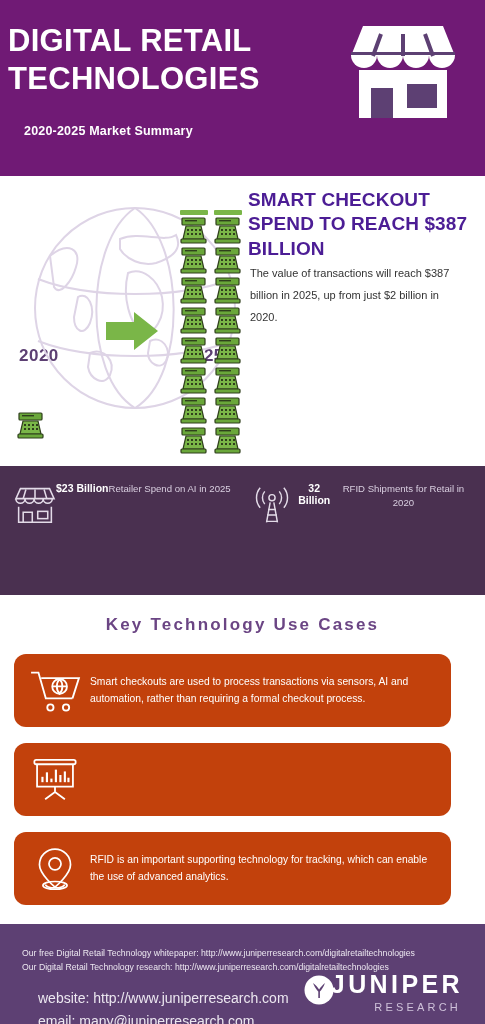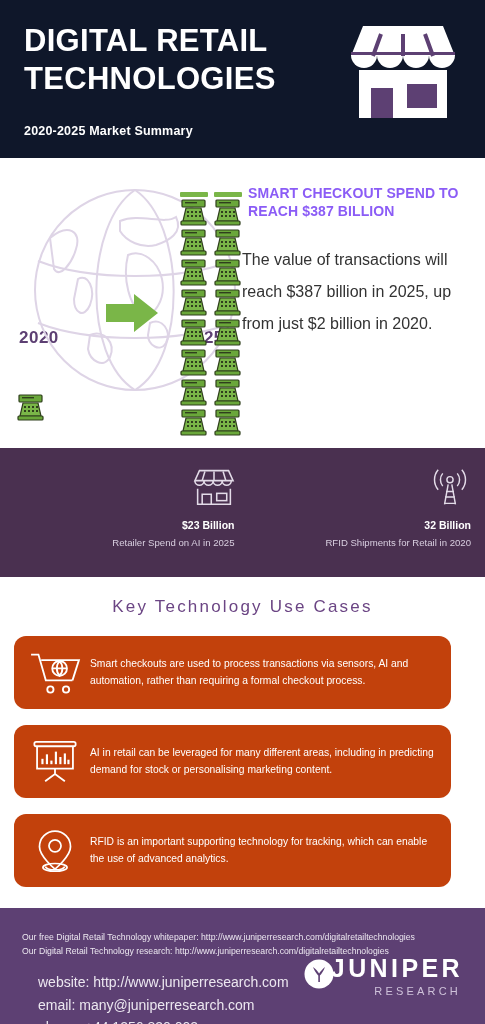--- a/index.html
+++ b/index.html
@@ -6,24 +6,24 @@
   html,body { width:485px; height:1024px; }
   body {
     font-family:"Liberation Sans", sans-serif;
     background:#ffffff;
     overflow:hidden;
   }
   .page { width:485px; height:1024px; position:relative; display:flex; flex-direction:column; }
 
   
   .header {
-    background:#0f172a;
-    height:158px;
+    background:#701a75;
+    height:176px;
     position:relative;
-    padding:16px 20px 0 24px;
+    padding:16px 20px 0 8px;
     flex:none;
   }
   .header-title {
     color:#ffffff;
     font-size:31px;
     font-weight:bold;
     line-height:1.23;
     letter-spacing:0.3px;
     width:310px;
     padding-top:6px;
@@ -61,58 +61,58 @@
 
   .pos-col { position:absolute; display:flex; flex-direction:column; align-items:center; gap:0px; }
   .pos-col-a { left:178px; top:34px; }
   .pos-col-b { left:212px; top:34px; }
   .pos-single { position:absolute; left:15px; top:235px; }
   .pos { width:31px; height:30px; display:block; }
   .pos-cap { width:28px; height:5px; background:#7ab648; border-radius:1px; margin-bottom:1px; }
 
   .hero-head {
     position:absolute;
-    left:248px; top:27px;
+    left:248px; top:12px;
     width:232px;
-    color:#8b5cf6;
-    font-size:14px;
+    color:#4c1d95;
+    font-size:19px;
     font-weight:bold;
     line-height:1.28;
     letter-spacing:0.1px;
   }
   .hero-body {
     position:absolute;
-    left:242px; top:86px;
+    left:250px; top:86px;
     width:218px;
     color:#333333;
-    font-size:16px;
+    font-size:11px;
     line-height:2.0;
   }
 
   
   .stats {
     background:#4a3050;
     height:132px;
     flex:none;
     display:flex;
     padding:16px 6px 10px 6px;
     border-top:3px solid #ffffff;
   }
-  .stat { flex:1; display:flex; flex-direction:column; align-items:flex-end; text-align:center; padding:0 8px; }
+  .stat { flex:1; display:flex; flex-direction:row; align-items:flex-start; text-align:center; padding:0 8px; }
   .stat-icon { height:46px; display:flex; align-items:center; justify-content:center; margin-bottom:9px; }
   .stat-value { color:#ffffff; font-size:10.5px; font-weight:bold; margin-bottom:5px; }
   .stat-label { color:#d9cfe0; font-size:9.6px; line-height:1.5; }
 
   
   .usecases { flex:1; background:#ffffff; padding:20px 0 0 0; position:relative; }
   .uc-title {
     text-align:center;
     color:#6b4584;
     font-size:17px;
-    font-weight:normal;
+    font-weight:bold;
     letter-spacing:2.2px;
     margin-bottom:19px;
   }
   .uc-card {
     background:#c2410c;
     border-radius:12px;
     margin:0 34px 16px 14px;
     min-height:73px;
     display:flex;
     align-items:center;
@@ -533,21 +533,20 @@
             <path d="M15 28 L15 22"></path>
               <path d="M20 28 L20 17"></path>
               <path d="M25 28 L25 24"></path>
             <path d="M30 28 L30 14"></path>
               <path d="M35 28 L35 20"></path>
               <path d="M40 28 L40 16"></path>
               <path d="M44 28 L44 23"></path>
           </g>
         </svg>
       </div>
-      <div class="uc-text">AI in retail can be leveraged for many different areas, including in predicting demand for stock or personalising marketing content.</div>
     </div>
 
     <div class="uc-card">
       <div class="uc-icon">
         <svg viewBox="0 0 58 52" width="50" height="46" fill="none" stroke="#ffffff" stroke-width="2">
           <path d="M29 3 C19 3 11 11 11 21 C11 32 29 47 29 47 C29 47 47 32 47 21 C47 11 39 3 29 3 Z"></path>
           <circle cx="29" cy="20" r="7"></circle>
           <ellipse cx="29" cy="45" rx="14" ry="4.5"></ellipse>
           <path d="M18 44 a11 4 0 0 0 22 0"></path>
         </svg>

